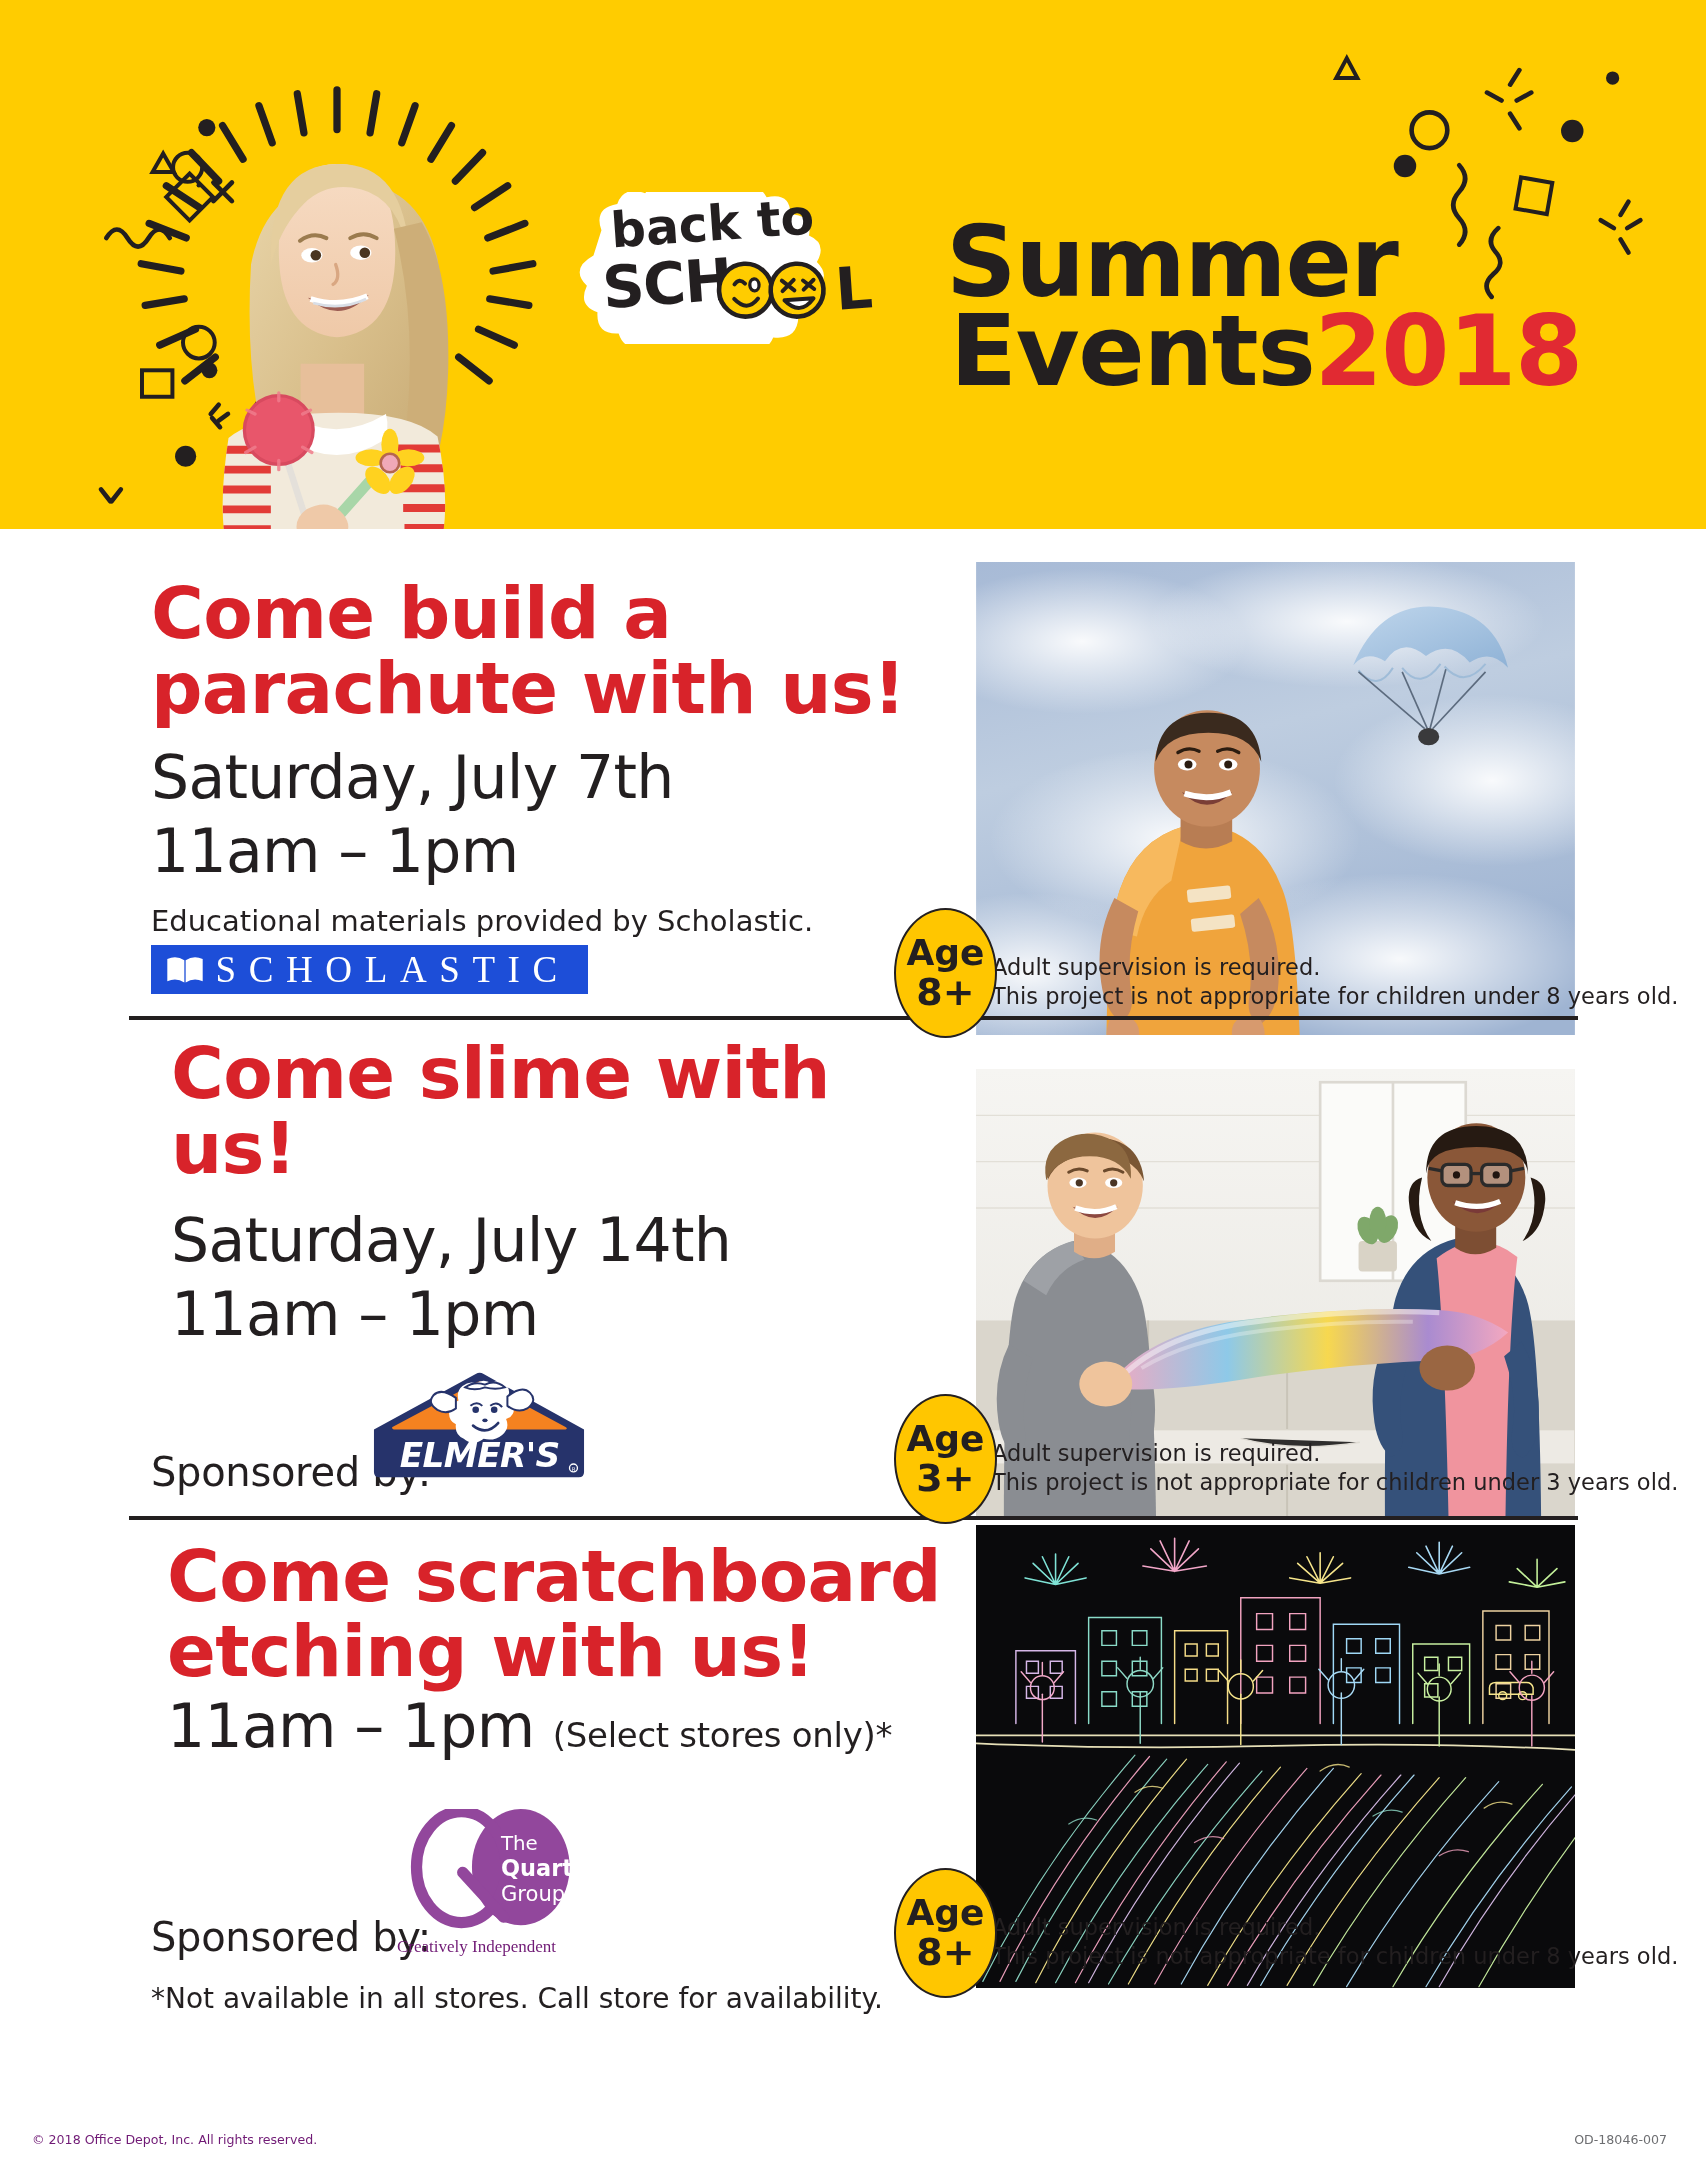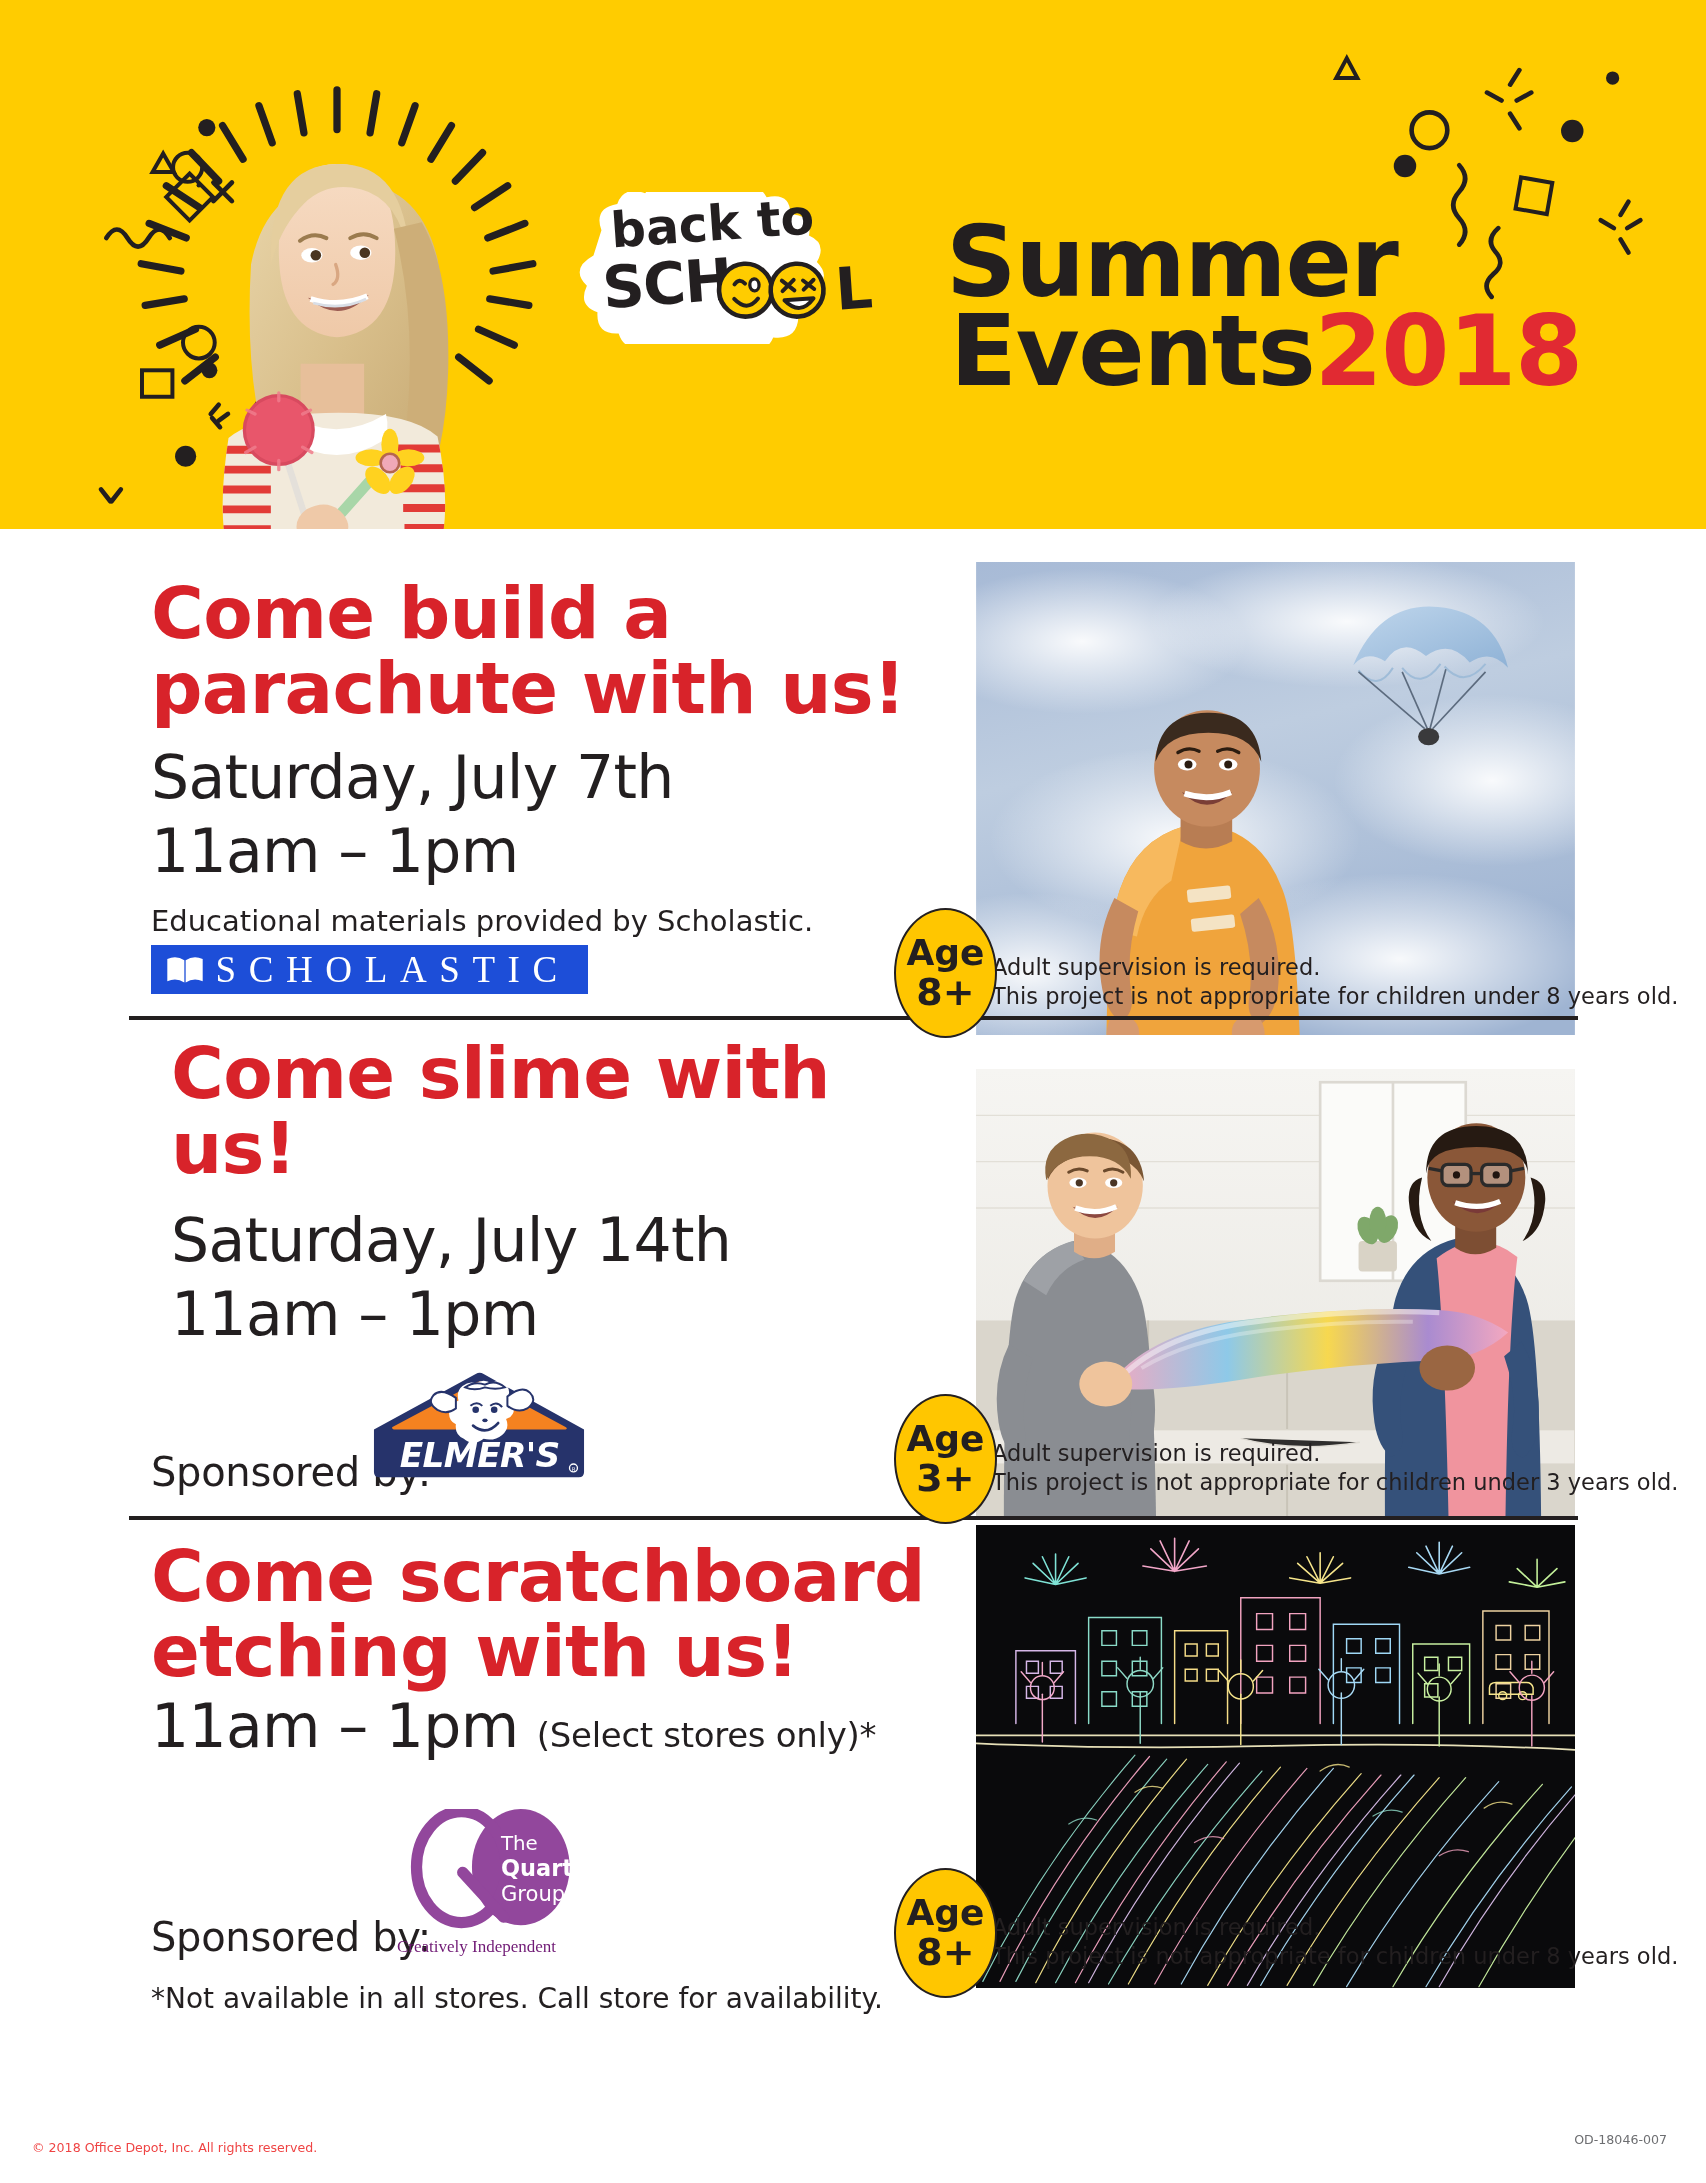--- a/index.html
+++ b/index.html
@@ -105,21 +105,21 @@
   .quarto{position:absolute;width:218px;height:132px;}
   .quarto-tag{
     position:absolute;
     font-family:Liberation Serif, serif;
     color:#701a75;font-size:17px;letter-spacing:0px;
   }
 
   
   .foot-left{
     position:absolute;left:32px;top:2132px;
-    font-family:"DejaVu Sans", sans-serif;color:#ef4444;font-size:12.6px;margin-top:8px;
+    font-family:"DejaVu Sans", sans-serif;color:#701a75;font-size:12.6px;
   }
   .foot-right{
     position:absolute;right:40px;top:2132px;
     font-family:"DejaVu Sans", sans-serif;color:#6d6e71;font-size:12.6px;
   }
 </style>
 </head>
 <body>
 
 <div class="page">
@@ -544,21 +544,21 @@
 
     <div class="disclaimer" style="left:992px;top:410px;">
       <div>Adult supervision is required.</div>
       <div>This project is not appropriate for children under 3 years old.</div>
     </div>
 
     <div class="sec-rule" style="top:487px;"></div>
   </div>
 
   <div class="section" style="top:1532px;height:549px;">
-    <div style="position:absolute;left:151px;top:6.6px;width:781px;">
+    <div style="position:absolute;left:167px;top:6.6px;width:781px;">
       <div class="ev-title">Come scratchboard</div>
       <div class="ev-title">etching with us!</div>
       <div class="ev-date">
         <span>11am – 1pm</span>
         <span class="select-stores">(Select stores only)*</span>
       </div>
     </div>
 
     <div class="sponsored" style="position:absolute;left:151px;top:384px;">Sponsored by:</div>
 

